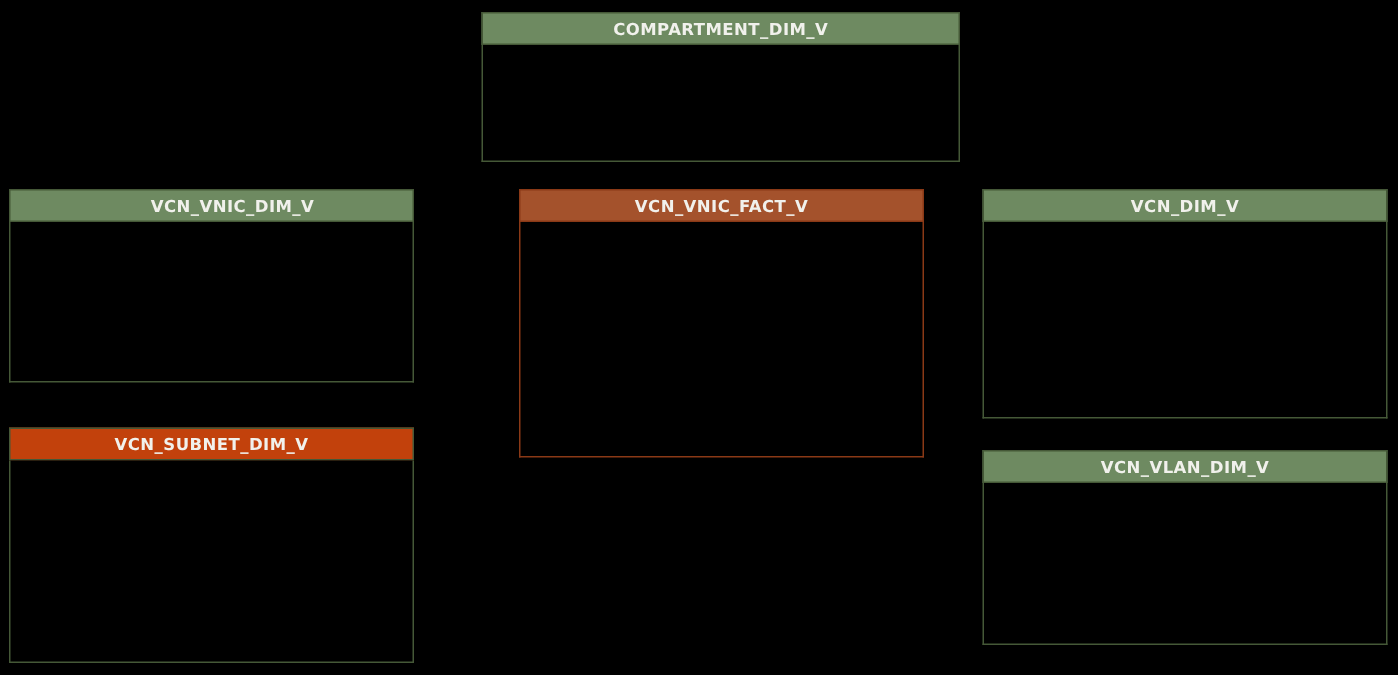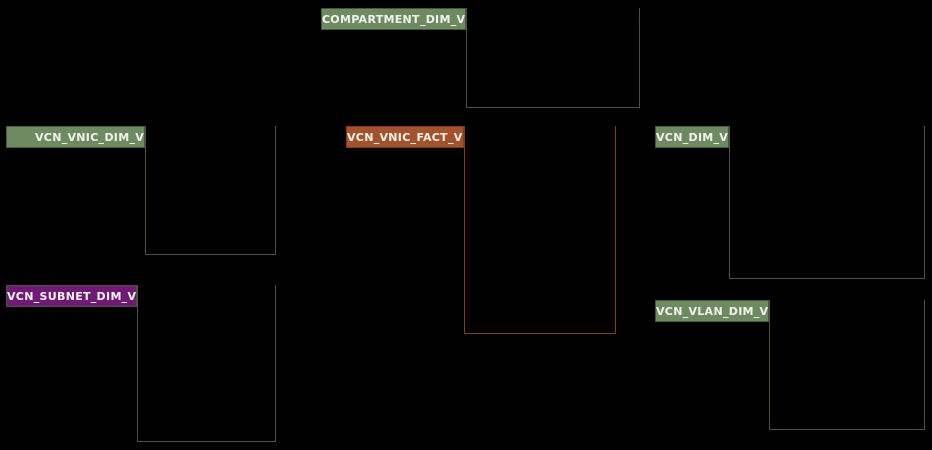--- a/index.html
+++ b/index.html
@@ -11,21 +11,21 @@
     position: relative;
     width: 932px;
     height: 450px;
     background: #000000;
     overflow: hidden;
     font-family: "DejaVu Sans", "Liberation Sans", sans-serif;
   }
   .table-node {
     position: absolute;
     display: flex;
-    flex-direction: row;
+    flex-direction: column;
     box-sizing: border-box;
   }
   .table-header {
     flex: 0 0 22px;
     height: 22px;
     display: flex;
     align-items: center;
     justify-content: center;
     box-sizing: border-box;
     border: 1px solid transparent;
@@ -53,34 +53,34 @@
       <span class="table-title" style="color: rgb(241, 241, 236);">COMPARTMENT_DIM_V</span>
     </div>
     <div class="table-body" style="border-color: rgb(69, 88, 55); background: rgb(0, 0, 0);"></div>
   </div>
     <div class="table-node" style="left: 6px; top: 126px; width: 270px; height: 129px;">
     <div class="table-header" style="background: rgb(110, 138, 97); border-color: rgb(69, 88, 55); padding-left: 28px;">
       <span class="table-title" style="color: rgb(241, 241, 236);">VCN_VNIC_DIM_V</span>
     </div>
     <div class="table-body" style="border-color: rgb(69, 88, 55); background: rgb(0, 0, 0);"></div>
   </div>
-    <div class="table-node" style="left: 346px; top: 126px; width: 270px; height: 208px;">
+    <div class="table-node" style="left: 346px; top: 126px; width: 270px; height: 179px;">
     <div class="table-header" style="background: rgb(164, 82, 44); border-color: rgb(138, 57, 22);">
       <span class="table-title" style="color: rgb(241, 241, 236);">VCN_VNIC_FACT_V</span>
     </div>
     <div class="table-body" style="border-color: rgb(138, 57, 22); background: rgb(0, 0, 0);"></div>
   </div>
     <div class="table-node" style="left: 655px; top: 126px; width: 270px; height: 153px;">
     <div class="table-header" style="background: rgb(110, 138, 97); border-color: rgb(69, 88, 55);">
       <span class="table-title" style="color: rgb(241, 241, 236);">VCN_DIM_V</span>
     </div>
     <div class="table-body" style="border-color: rgb(69, 88, 55); background: rgb(0, 0, 0);"></div>
   </div>
     <div class="table-node" style="left: 6px; top: 285px; width: 270px; height: 157px;">
-    <div class="table-header" style="background: #701a75; border-color: rgb(69, 88, 55);">
+    <div class="table-header" style="background: #c2410c; border-color: rgb(69, 88, 55);">
       <span class="table-title" style="color: rgb(241, 241, 236);">VCN_SUBNET_DIM_V</span>
     </div>
     <div class="table-body" style="border-color: rgb(69, 88, 55); background: rgb(0, 0, 0);"></div>
   </div>
     <div class="table-node" style="left: 655px; top: 300px; width: 270px; height: 130px;">
     <div class="table-header" style="background: rgb(110, 138, 97); border-color: rgb(69, 88, 55);">
       <span class="table-title" style="color: rgb(241, 241, 236);">VCN_VLAN_DIM_V</span>
     </div>
     <div class="table-body" style="border-color: rgb(69, 88, 55); background: rgb(0, 0, 0);"></div>
   </div>

